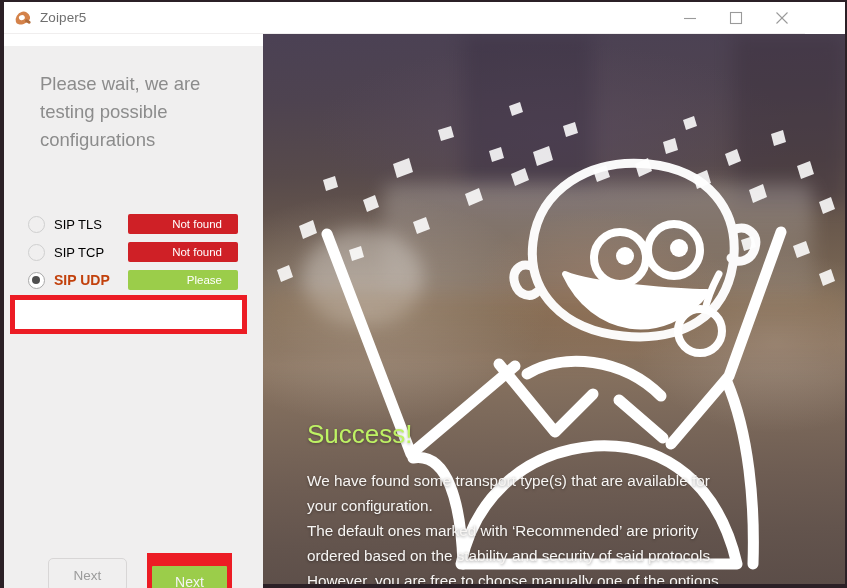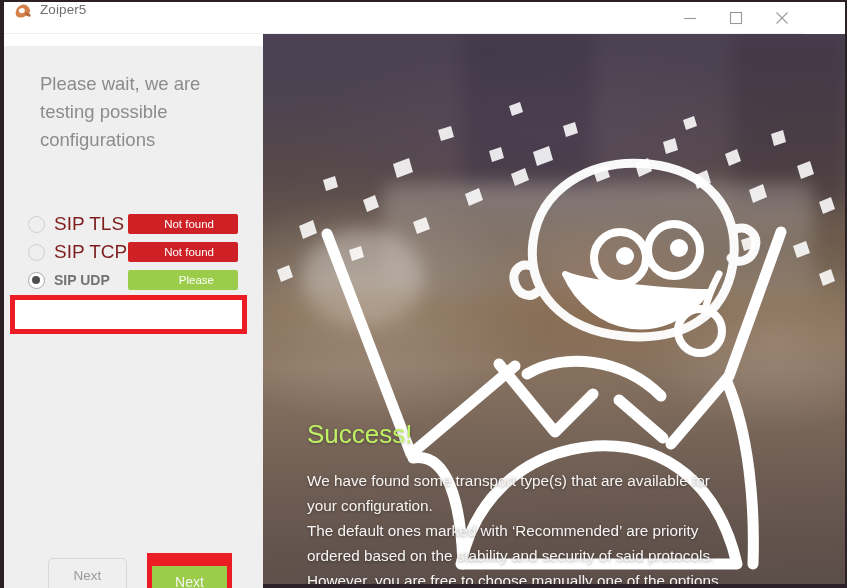--- a/index.html
+++ b/index.html
@@ -22,20 +22,21 @@
     border-right: 2px solid #2b2026;
   }
 
   
   #titlebar {
     position: absolute;
     left: 0; top: 0;
     width: 801px; height: 32px;
     background: #ffffff;
     display: flex;
+    align-items: center;
     border-bottom: 1px solid #f0eeee;
   }
   #app-icon {
     width: 18px; height: 18px;
     margin-left: 10px; margin-right: 8px;
     position: relative;
     flex: none;
   }
   #app-icon .blob {
     position: absolute;
@@ -124,37 +125,37 @@
     content: "";
     position: absolute;
     left: 3.2px; top: 3.2px;
     width: 8px; height: 8px;
     border-radius: 50%;
     background: #4f4f4f;
   }
   .t-label {
     position: absolute;
     left: 50px;
-    font-size: 19px;
-    color: #7f1d1d;
+    font-size: 13px;
+    color: #000000;
   }
   .transport-row.selected .t-label {
-    color: #737373;
+    color: #c2410c;
     font-weight: bold;
     font-size: 14px;
   }
   .status-bar {
     position: absolute;
     left: 124px;
     width: 110px; height: 20px;
     border-radius: 2px;
     display: flex;
     align-items: center;
     justify-content: flex-end;
-    padding-right: 24px;
+    padding-right: 16px;
     font-size: 11.5px;
     color: #ffffff;
   }
   .status-bar.notfound { background: #cf2026; }
   .status-bar.found    { background: #9bcd4a; }
 
   
   #udp-highlight {
     position: absolute;
     left: 6px; top: 249px;

